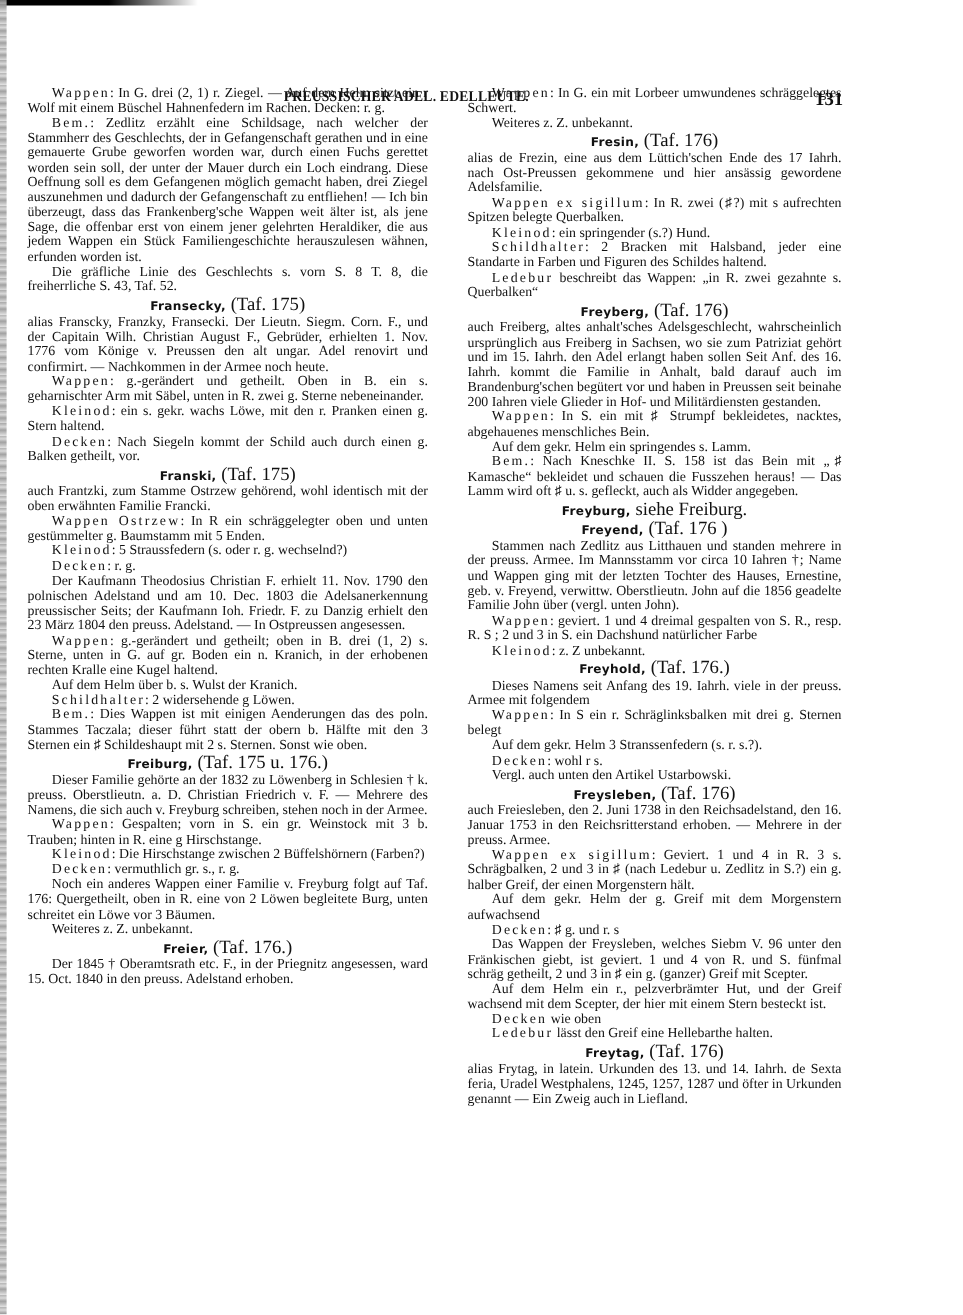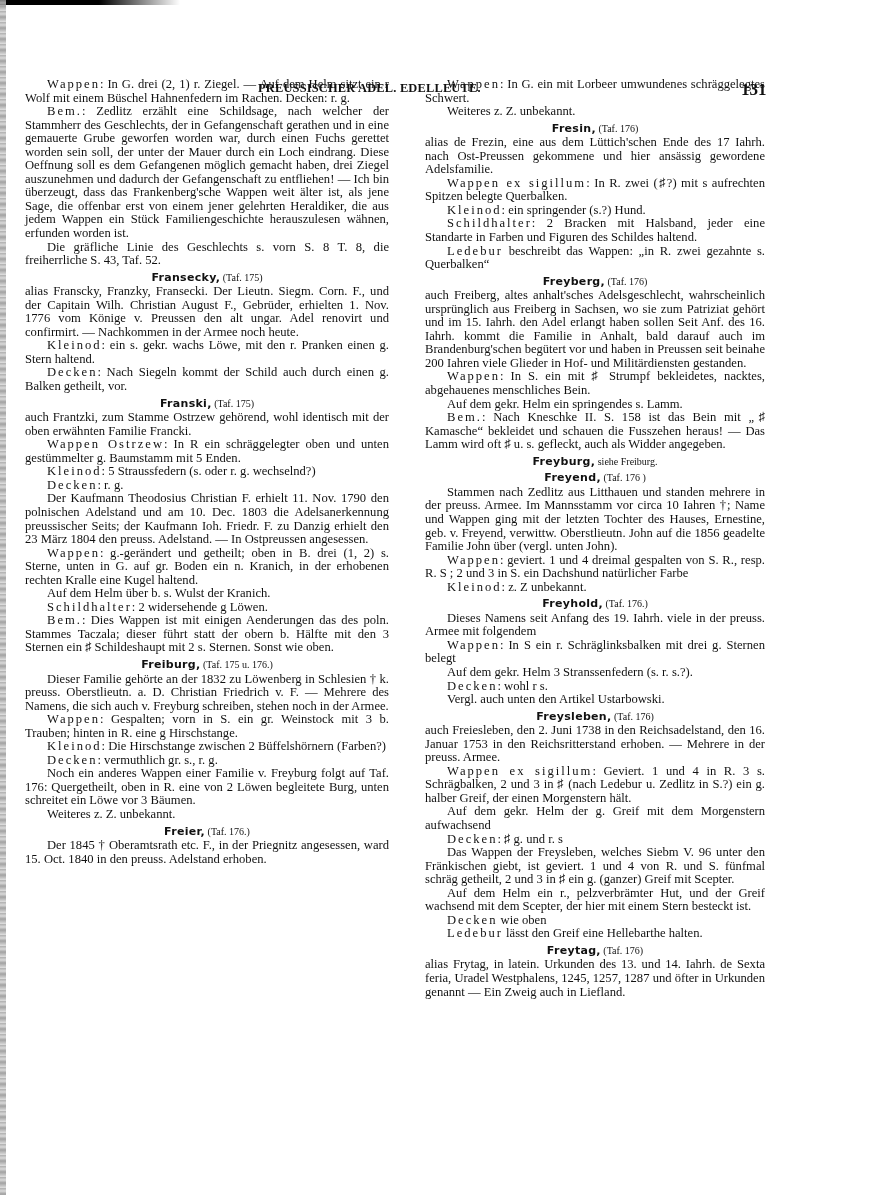--- a/index.html
+++ b/index.html
@@ -14,40 +14,41 @@
                    letter-spacing:.2px; font-family:"Liberation Serif",serif; transform:scaleX(.92); transform-origin:left; }
   .page-number { position:absolute; left:741px; top:0; font-size:17px; font-weight:bold; font-family:"Liberation Serif",serif; }
   .col { position:absolute; top:78px; font-family:"Liberation Serif",serif;
          font-size:12.6px; line-height:13.55px; text-align:justify; }
   .col.left { left:25px; width:364px; }
   .col.right { left:425px; width:340px; }
   .p { margin:0; text-indent:0; hyphens:manual; }
   .p.ind { text-indent:22px; }
   .heading { text-align:center; margin:2px 0 1px 0; font-size:13px; }
   .hname { font-family:"DejaVu Sans",sans-serif; font-weight:bold; font-size:11px; letter-spacing:.3px;margin-top:28px; }
-  .htaf { font-family:"Liberation Serif",serif; font-size:10px;text-align:center; }
+  .htaf { font-family:"Liberation Serif",serif; font-size:17px;text-align:center; }
   .sp { letter-spacing:2px; }
 </style>
 </head>
 <body>
 
 <div class="topbar"></div>
 <div class="leftedge"></div>
 
 <div class="header">
   <span class="running-title">PREUSSISCHER ADEL.  EDELLEUTE.</span>
   <span class="page-number">131</span>
 </div>
 
 <div class="col left" id="col-left">
     <p class="p ind"><span class="sp">Wappen</span><span>: In G. drei (2, 1) r. Ziegel. — Auf dem Helm sitzt ein r  Wolf mit einem Büschel Hahnenfedern im Rachen.  Decken: r. g.</span></p>
     <p class="p ind"><span class="sp">Bem.</span><span>: Zedlitz erzählt eine Schildsage, nach welcher der Stammherr des Geschlechts, der in Gefangenschaft gerathen und in eine gemauerte Grube geworfen worden war, durch einen Fuchs gerettet worden sein soll, der unter der Mauer durch ein Loch eindrang. Diese Oeffnung soll es dem Gefangenen möglich gemacht haben, drei Ziegel auszunehmen und dadurch der Gefangenschaft zu entfliehen! — Ich bin überzeugt, dass das Frankenberg'sche Wappen weit älter ist, als jene Sage, die offenbar erst von einem jener gelehrten Heraldiker, die aus jedem Wappen ein Stück Familiengeschichte herauszulesen wähnen, erfunden worden ist.</span></p>
     <p class="p ind"><span>Die gräfliche Linie des Geschlechts s. vorn S. 8 T. 8, die freiherrliche S. 43, Taf. 52.</span></p>
     <div class="heading"><span class="hname">Fransecky,</span><span class="htaf"> (Taf. 175)</span></div>
     <p class="p"><span>alias Franscky, Franzky, Fransecki. Der Lieutn. Siegm. Corn. F., und der Capitain Wilh. Christian August F., Gebrüder, erhielten 1. Nov. 1776 vom Könige v. Preussen den alt ungar. Adel renovirt und confirmirt. — Nachkommen in der Armee noch heute.</span></p>
+    <p class="p ind"><span class="sp">Wappen</span><span>: g.-gerändert und getheilt. Oben in B. ein s. geharnischter Arm mit Säbel, unten in R. zwei g. Sterne nebeneinander.</span></p>
     <p class="p ind"><span class="sp">Kleinod</span><span>: ein s. gekr. wachs Löwe, mit den r. Pranken einen g. Stern haltend.</span></p>
     <p class="p ind"><span class="sp">Decken</span><span>: Nach Siegeln kommt der Schild auch durch einen g. Balken getheilt, vor.</span></p>
     <div class="heading"><span class="hname">Franski,</span><span class="htaf"> (Taf. 175)</span></div>
     <p class="p"><span>auch Frantzki, zum Stamme Ostrzew gehörend, wohl identisch mit der oben erwähnten Familie Francki.</span></p>
     <p class="p ind"><span class="sp">Wappen Ostrzew</span><span>: In R  ein schräggelegter oben und unten gestümmelter g. Baumstamm mit 5 Enden.</span></p>
     <p class="p ind"><span class="sp">Kleinod</span><span>: 5 Straussfedern (s. oder r. g. wechselnd?)</span></p>
     <p class="p ind"><span class="sp">Decken</span><span>: r. g.</span></p>
     <p class="p ind"><span>Der Kaufmann Theodosius Christian F. erhielt 11. Nov. 1790 den polnischen Adelstand und am 10. Dec. 1803 die Adelsanerkennung preussischer Seits; der Kaufmann Ioh. Friedr. F. zu Danzig erhielt den 23 März 1804 den preuss. Adelstand. — In Ostpreussen angesessen.</span></p>
     <p class="p ind"><span class="sp">Wappen</span><span>: g.-gerändert und getheilt; oben in B. drei (1, 2) s. Sterne, unten in G. auf gr. Boden ein n. Kranich, in der erhobenen rechten Kralle eine Kugel haltend.</span></p>
     <p class="p ind"><span>Auf dem Helm über b. s. Wulst der Kranich.</span></p>

